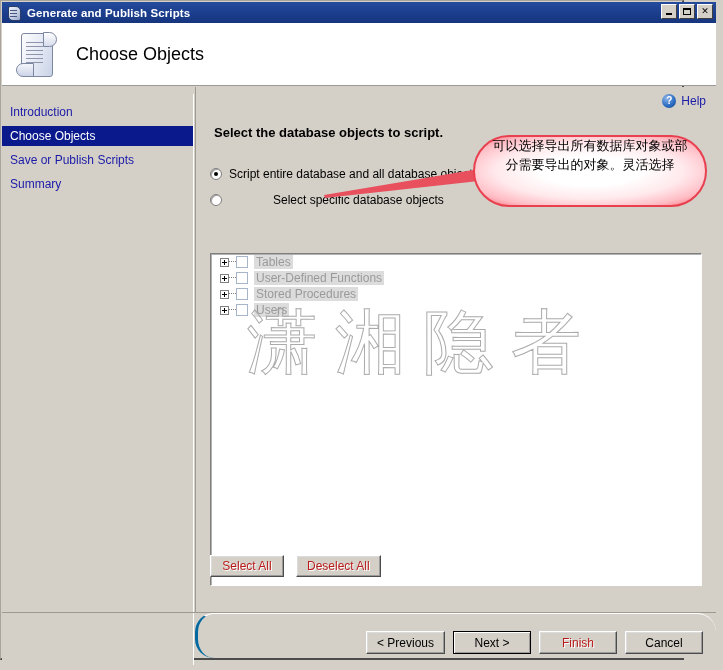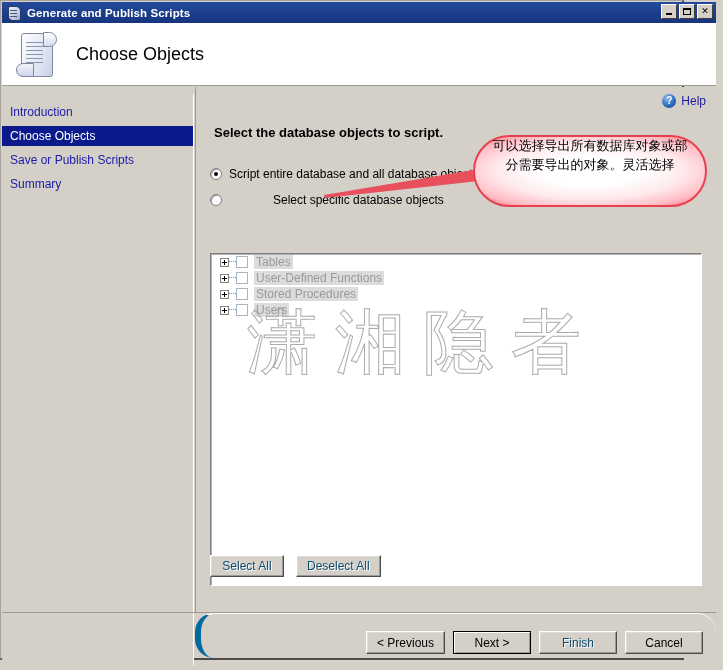--- a/index.html
+++ b/index.html
@@ -359,38 +359,38 @@
     font-size: 12px;
     color: #000000;
     display: flex;
     align-items: center;
     justify-content: center;
     box-sizing: border-box;
     font-family: "Liberation Sans", sans-serif;
     padding: 0 10px;
   }
   .btn.disabled {
-    color: #0c4a6e;
+    color: #b91c1c;
     text-shadow: 1px 1px 0 #ffffff;
   }
   .btn.focused {
     border-color: #000000;
     box-shadow: inset 1px 1px 0 #ffffff, inset -1px -1px 0 #9a9a9a;
     text-align: right;
   }
 
   
   .footer {
     position: absolute;
     left: 194px; top: 612px;
     width: 521px;
     height: 45px;
     background: #d4d0c8;
     border-top: 1px solid #ffffff;
-    border-left: 6px solid #0369a1;
+    border-left: 3px solid #0369a1;
     box-sizing: border-box;
     border-radius: 19px;
   }
   .footer-btns {
     position: absolute;
     right: 13px; top: 17px;
     display: flex;
     gap: 8px;
   }
   .footer-btns .btn {

